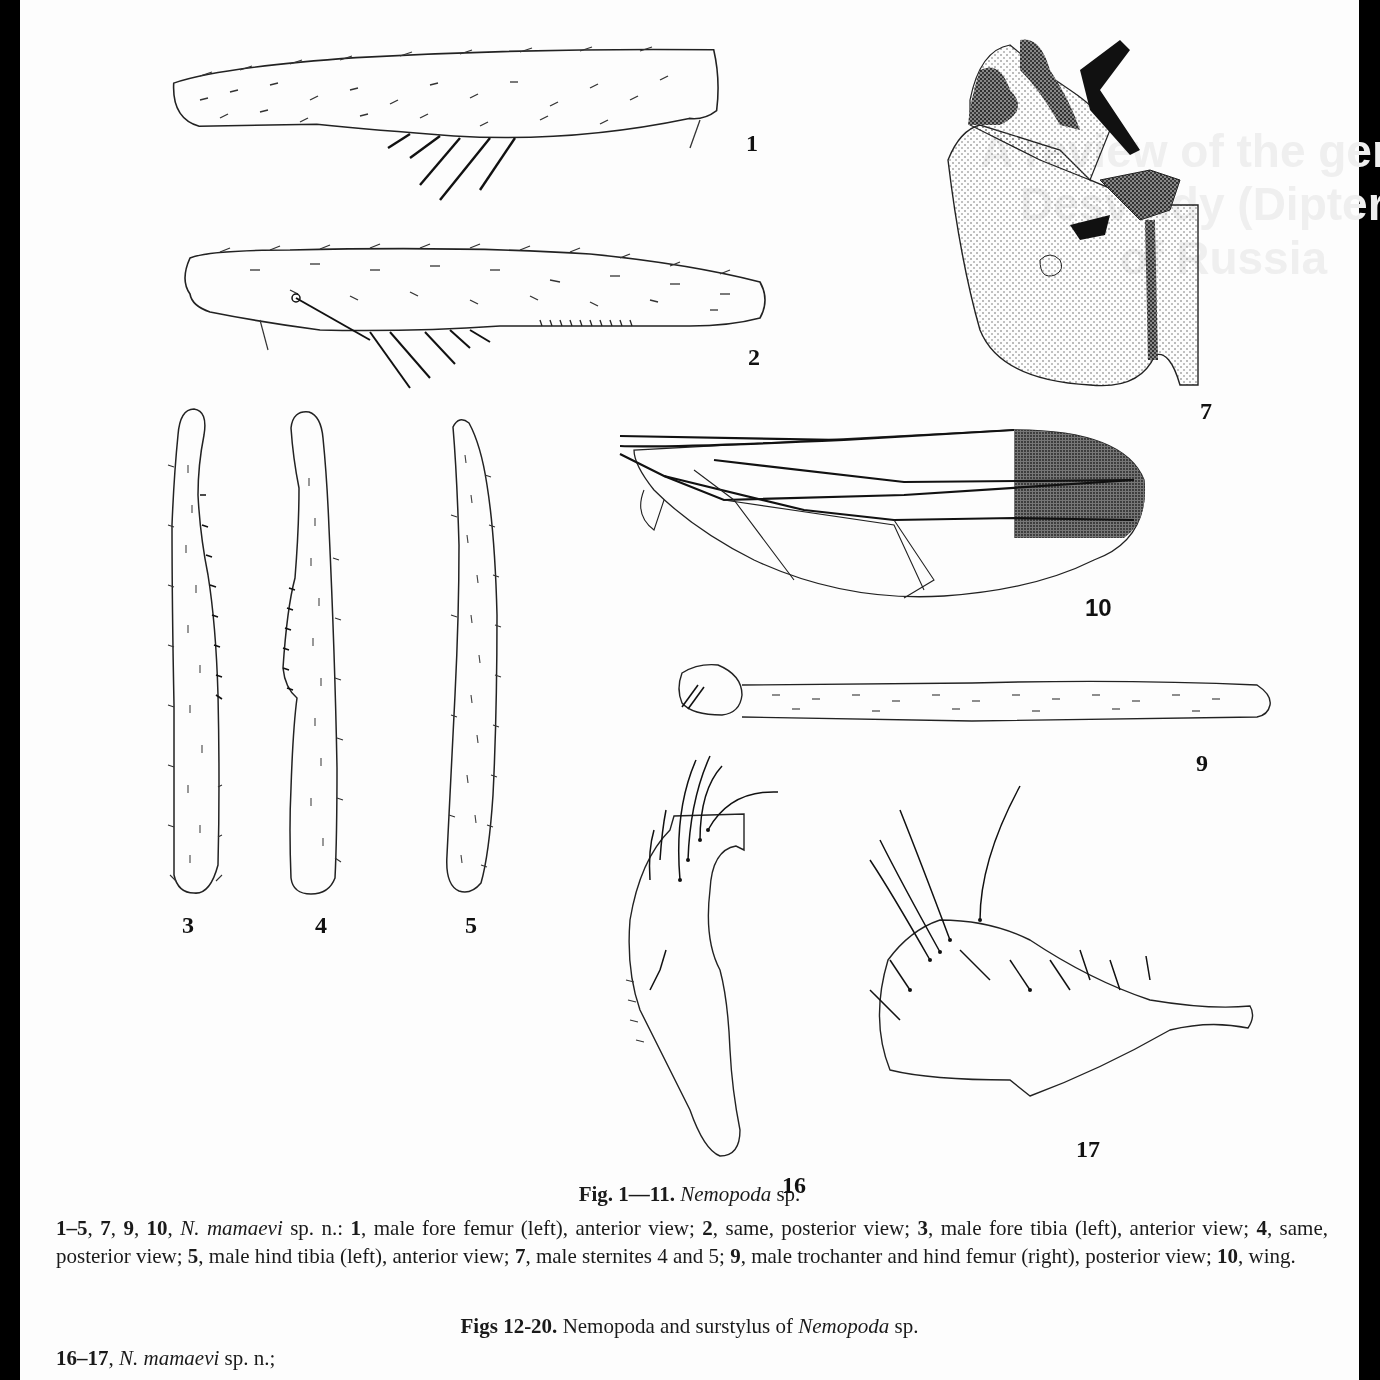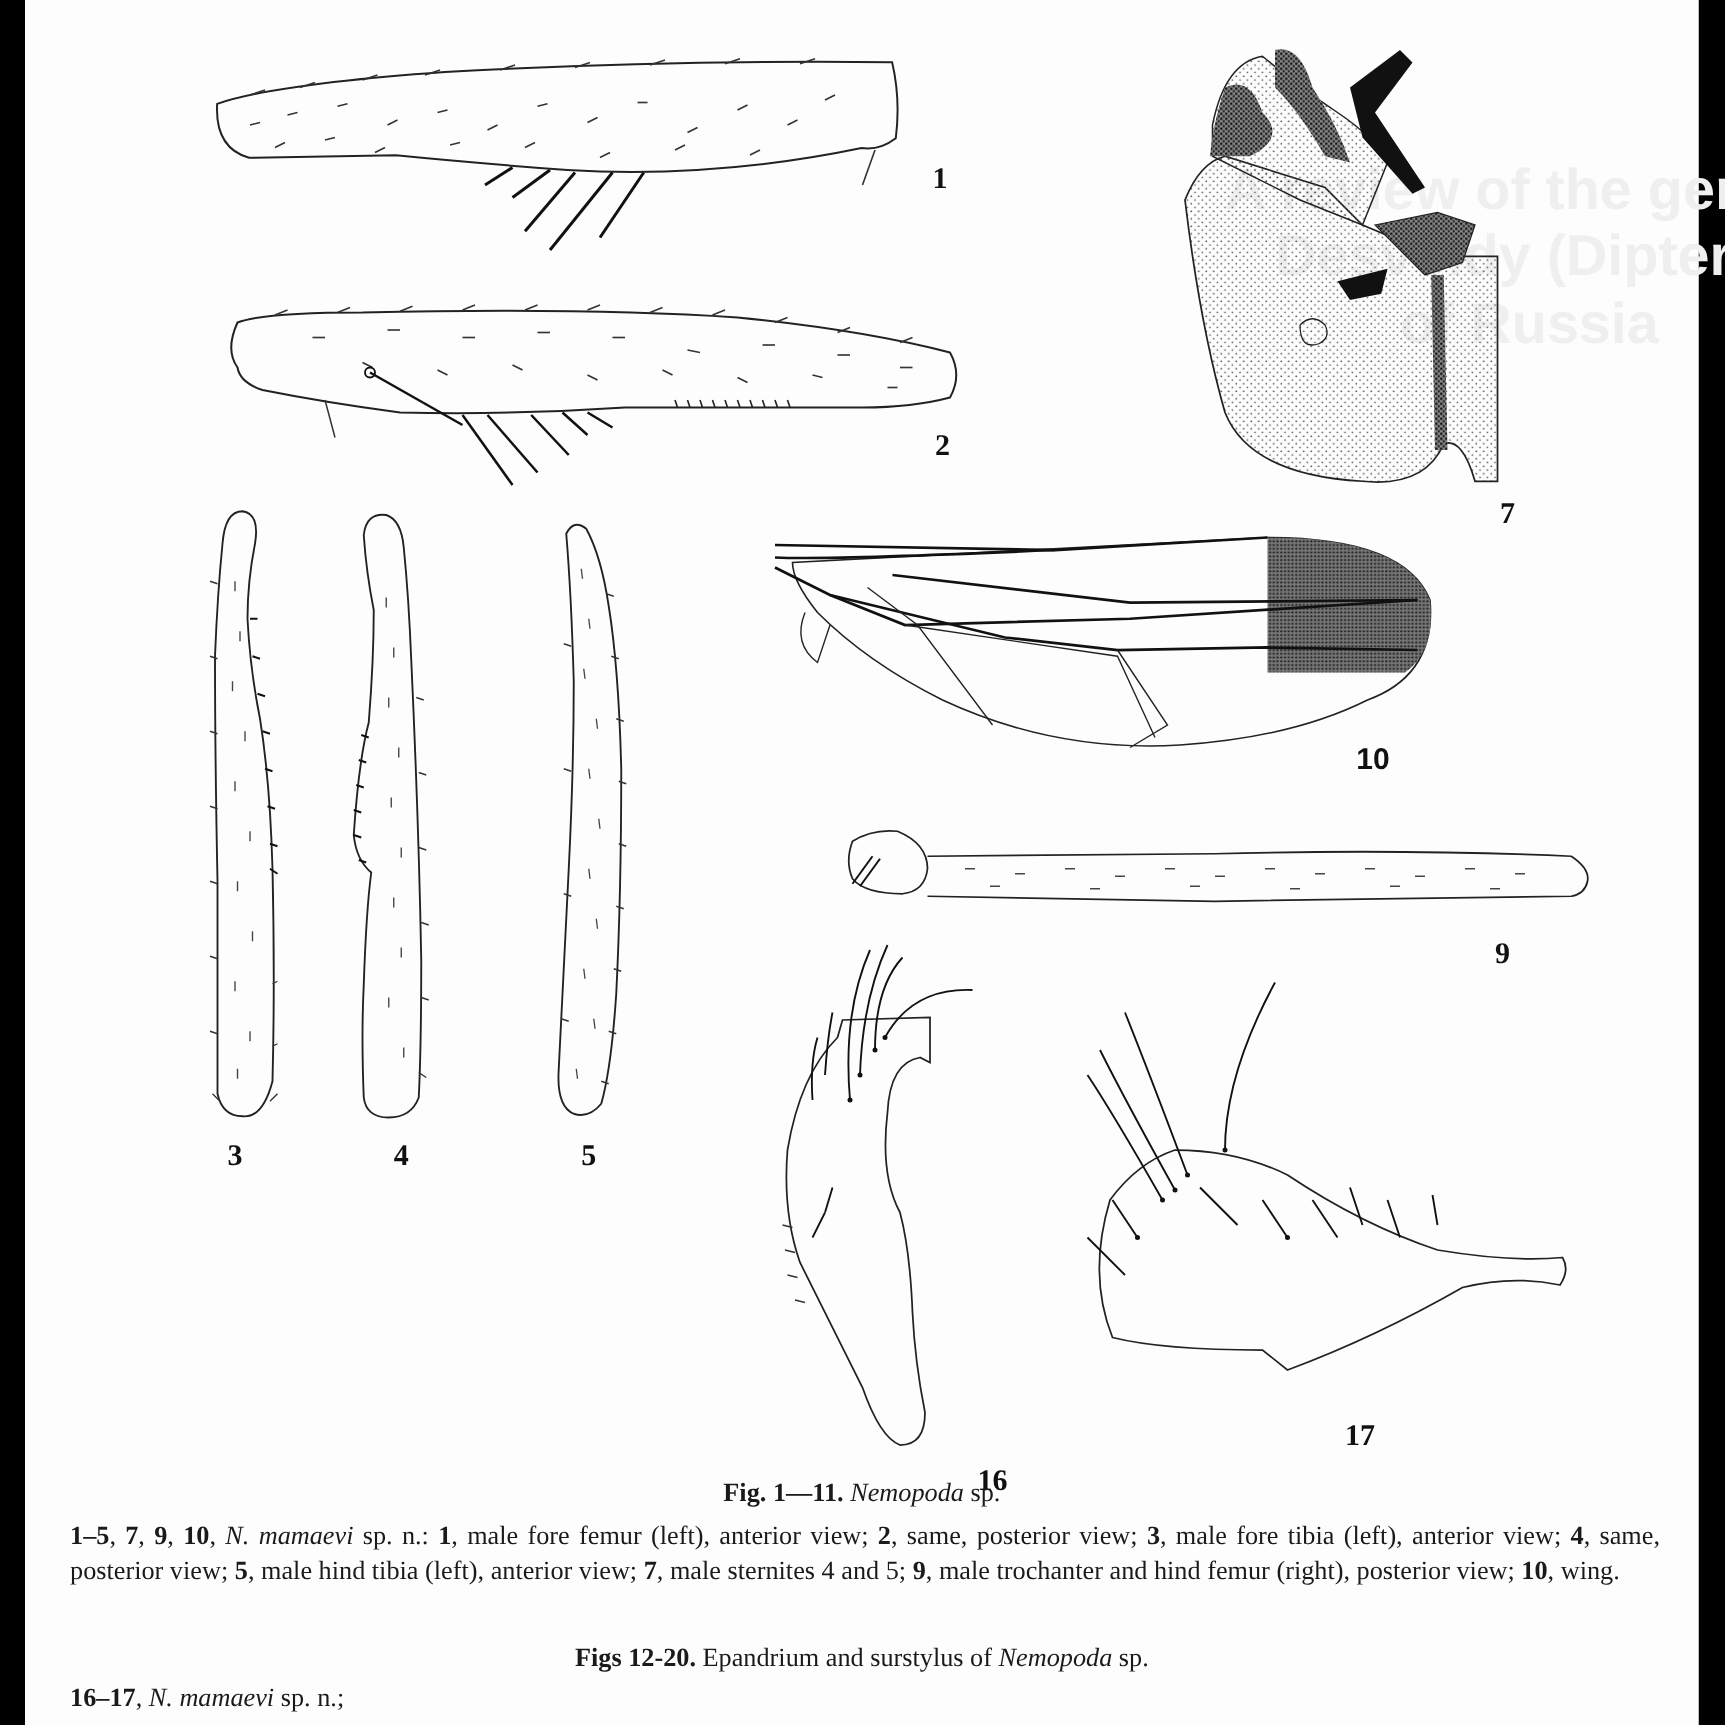--- a/index.html
+++ b/index.html
@@ -334,20 +334,20 @@
   <div class="cap cap-title" style="top:1180px;">
     <b>Fig</b><b>. </b><b>1—11.</b>
     <i>Nemopoda</i><span> sp.</span>
   </div>
 
   <div class="cap body-cap" style="top:1214px;font-family:Liberation Serif, serif;">
     <b>1–5</b>, <b>7</b>, <b>9</b>, <b>10</b>, <i>N. mamaevi</i><span> sp. n.: </span><b>1</b><span>, male fore femur (left), anterior view; </span><b>2</b><span>, same,  posterior view; </span><b>3</b><span>, male fore tibia (left), anterior view; </span><b>4</b><span>, same, posterior view; </span><b>5</b><span>, male hind tibia (left), anterior view; </span><b>7</b><span>, male sternites 4 and 5; </span><b>9</b><span>, male trochanter and hind femur (right), posterior view; </span><b>10</b><span>, wing.</span>
   </div>
 
   <div class="cap cap-title" style="top:1312px;">
-    <b>Figs 12-20.</b><span> Epandrium and surstylus of </span><i>Nemopoda</i><span> sp.</span>
+    <b>Figs 12-20.</b><span> Nemopoda and surstylus of </span><i>Nemopoda</i><span> sp.</span>
   </div>
 
   <div class="cap" style="left:36px;top:1344px;">
     <b>16–17</b>, <i>N. mamaevi</i><span> sp. n.;</span>
   </div>
 
 </div>
 
 </body></html>

